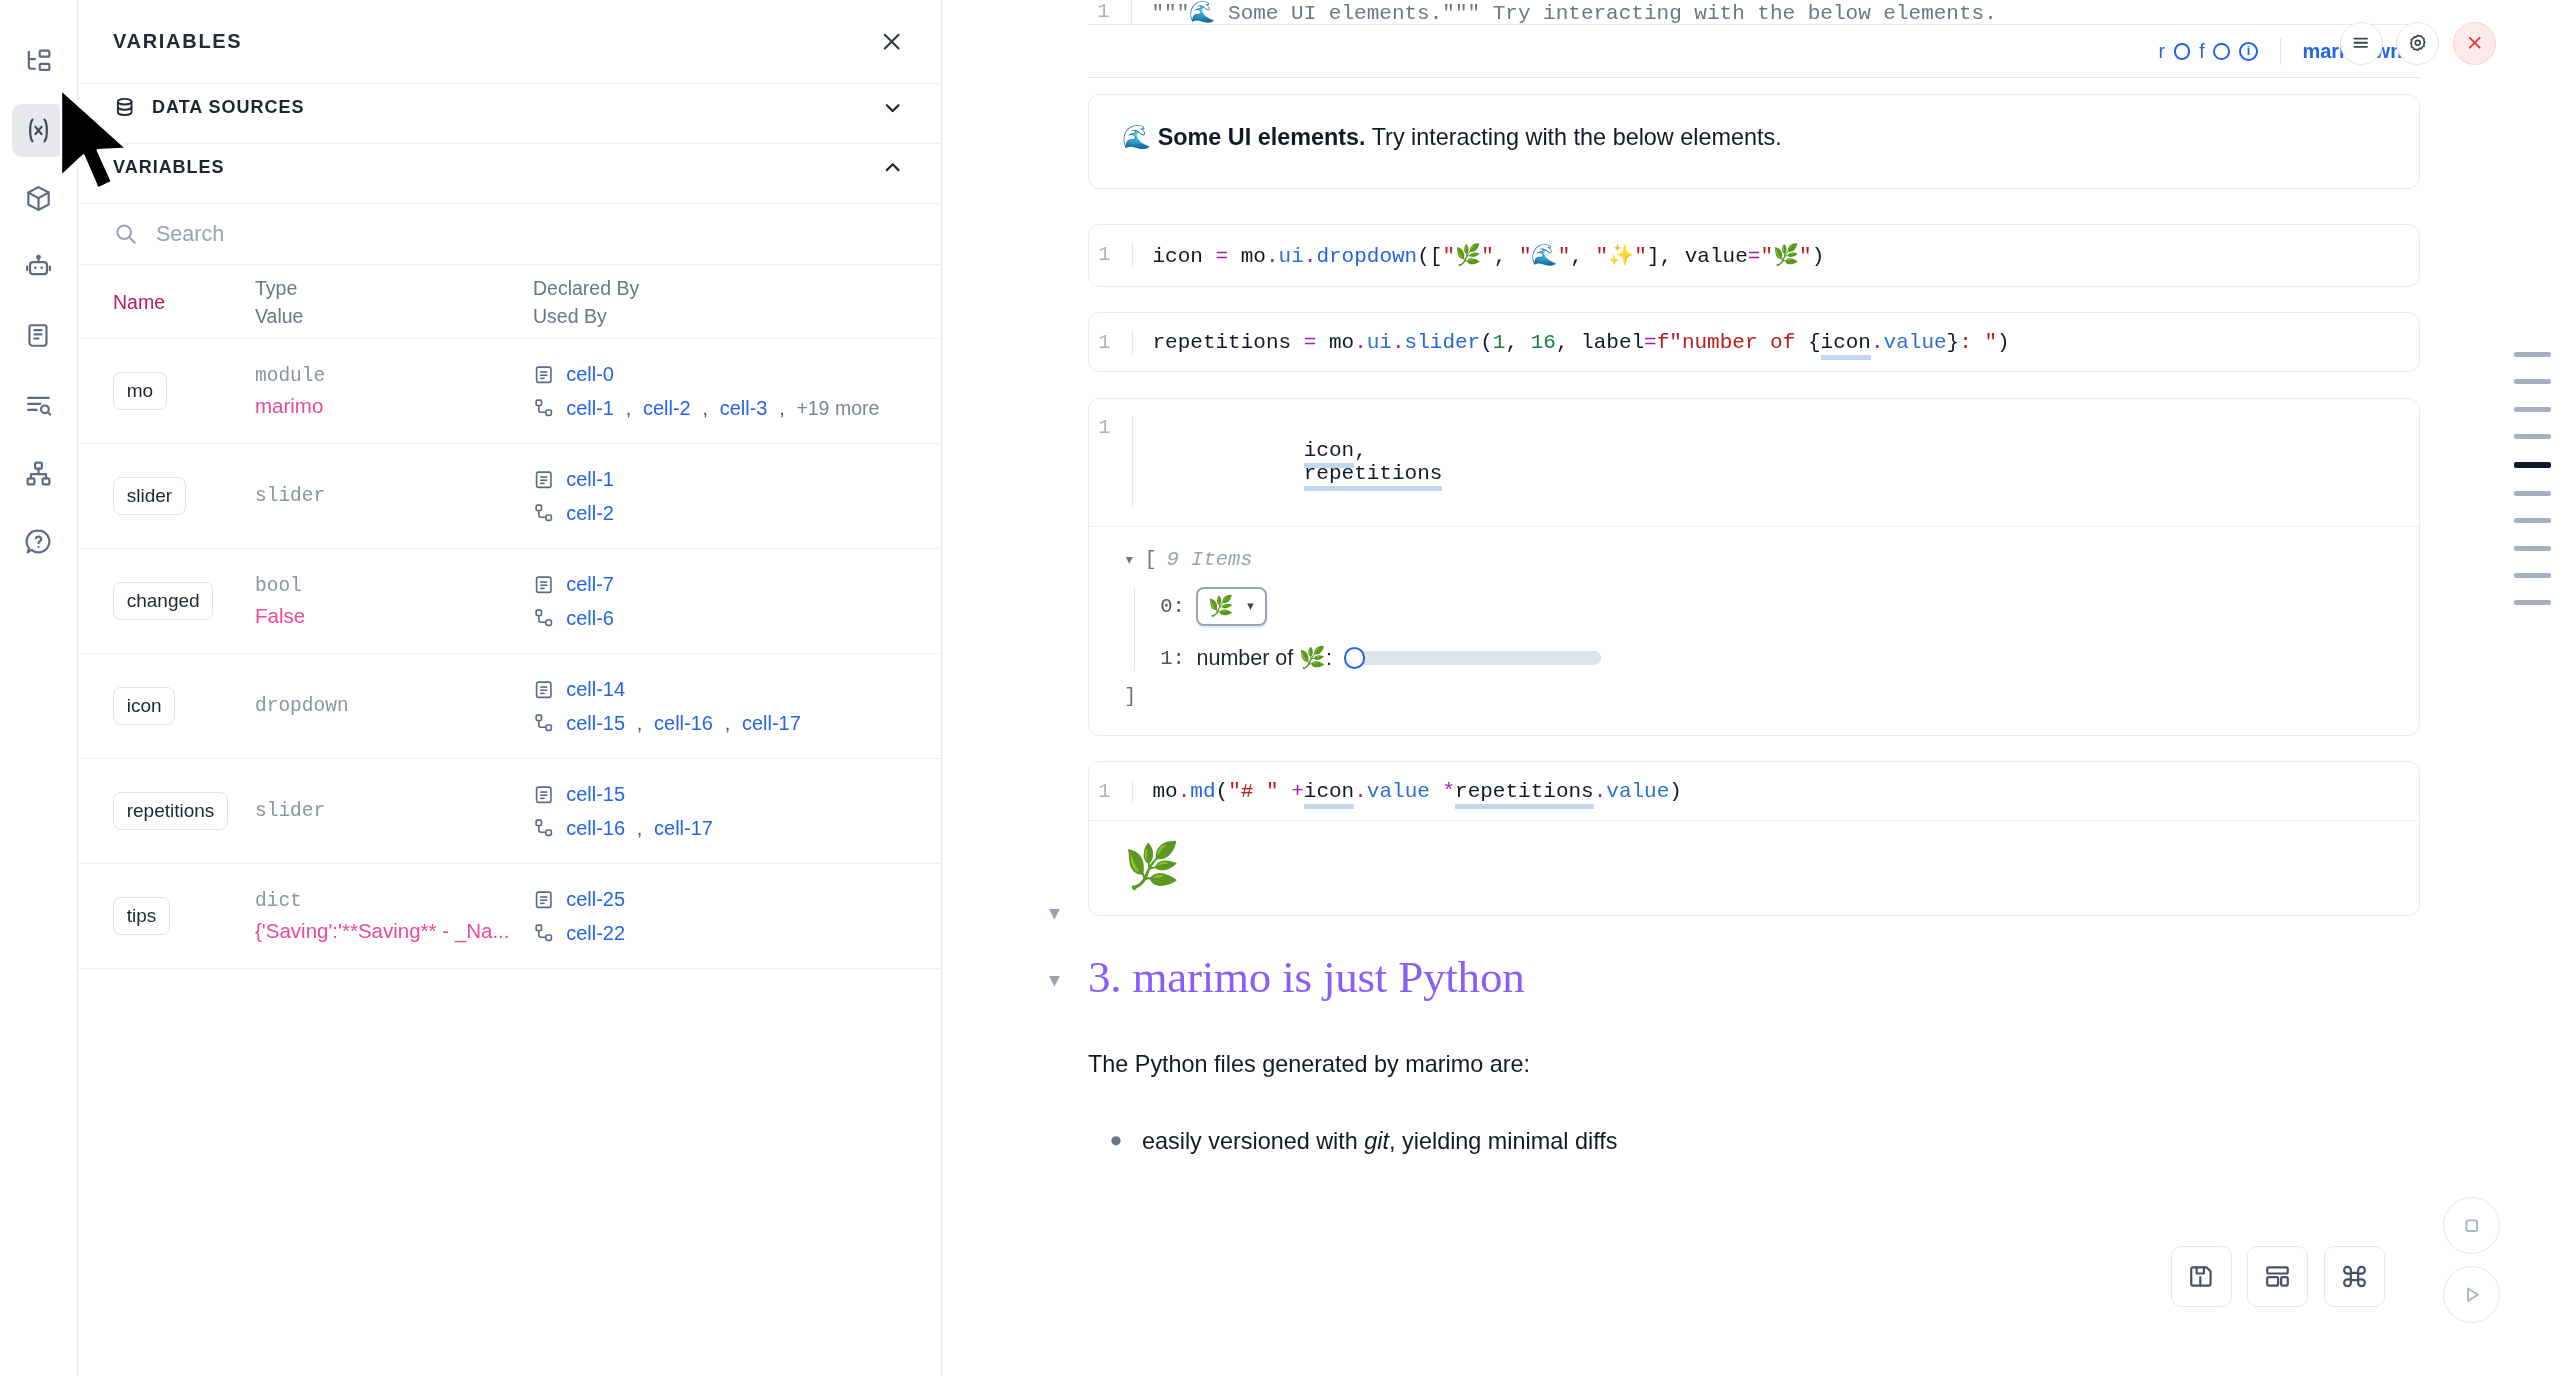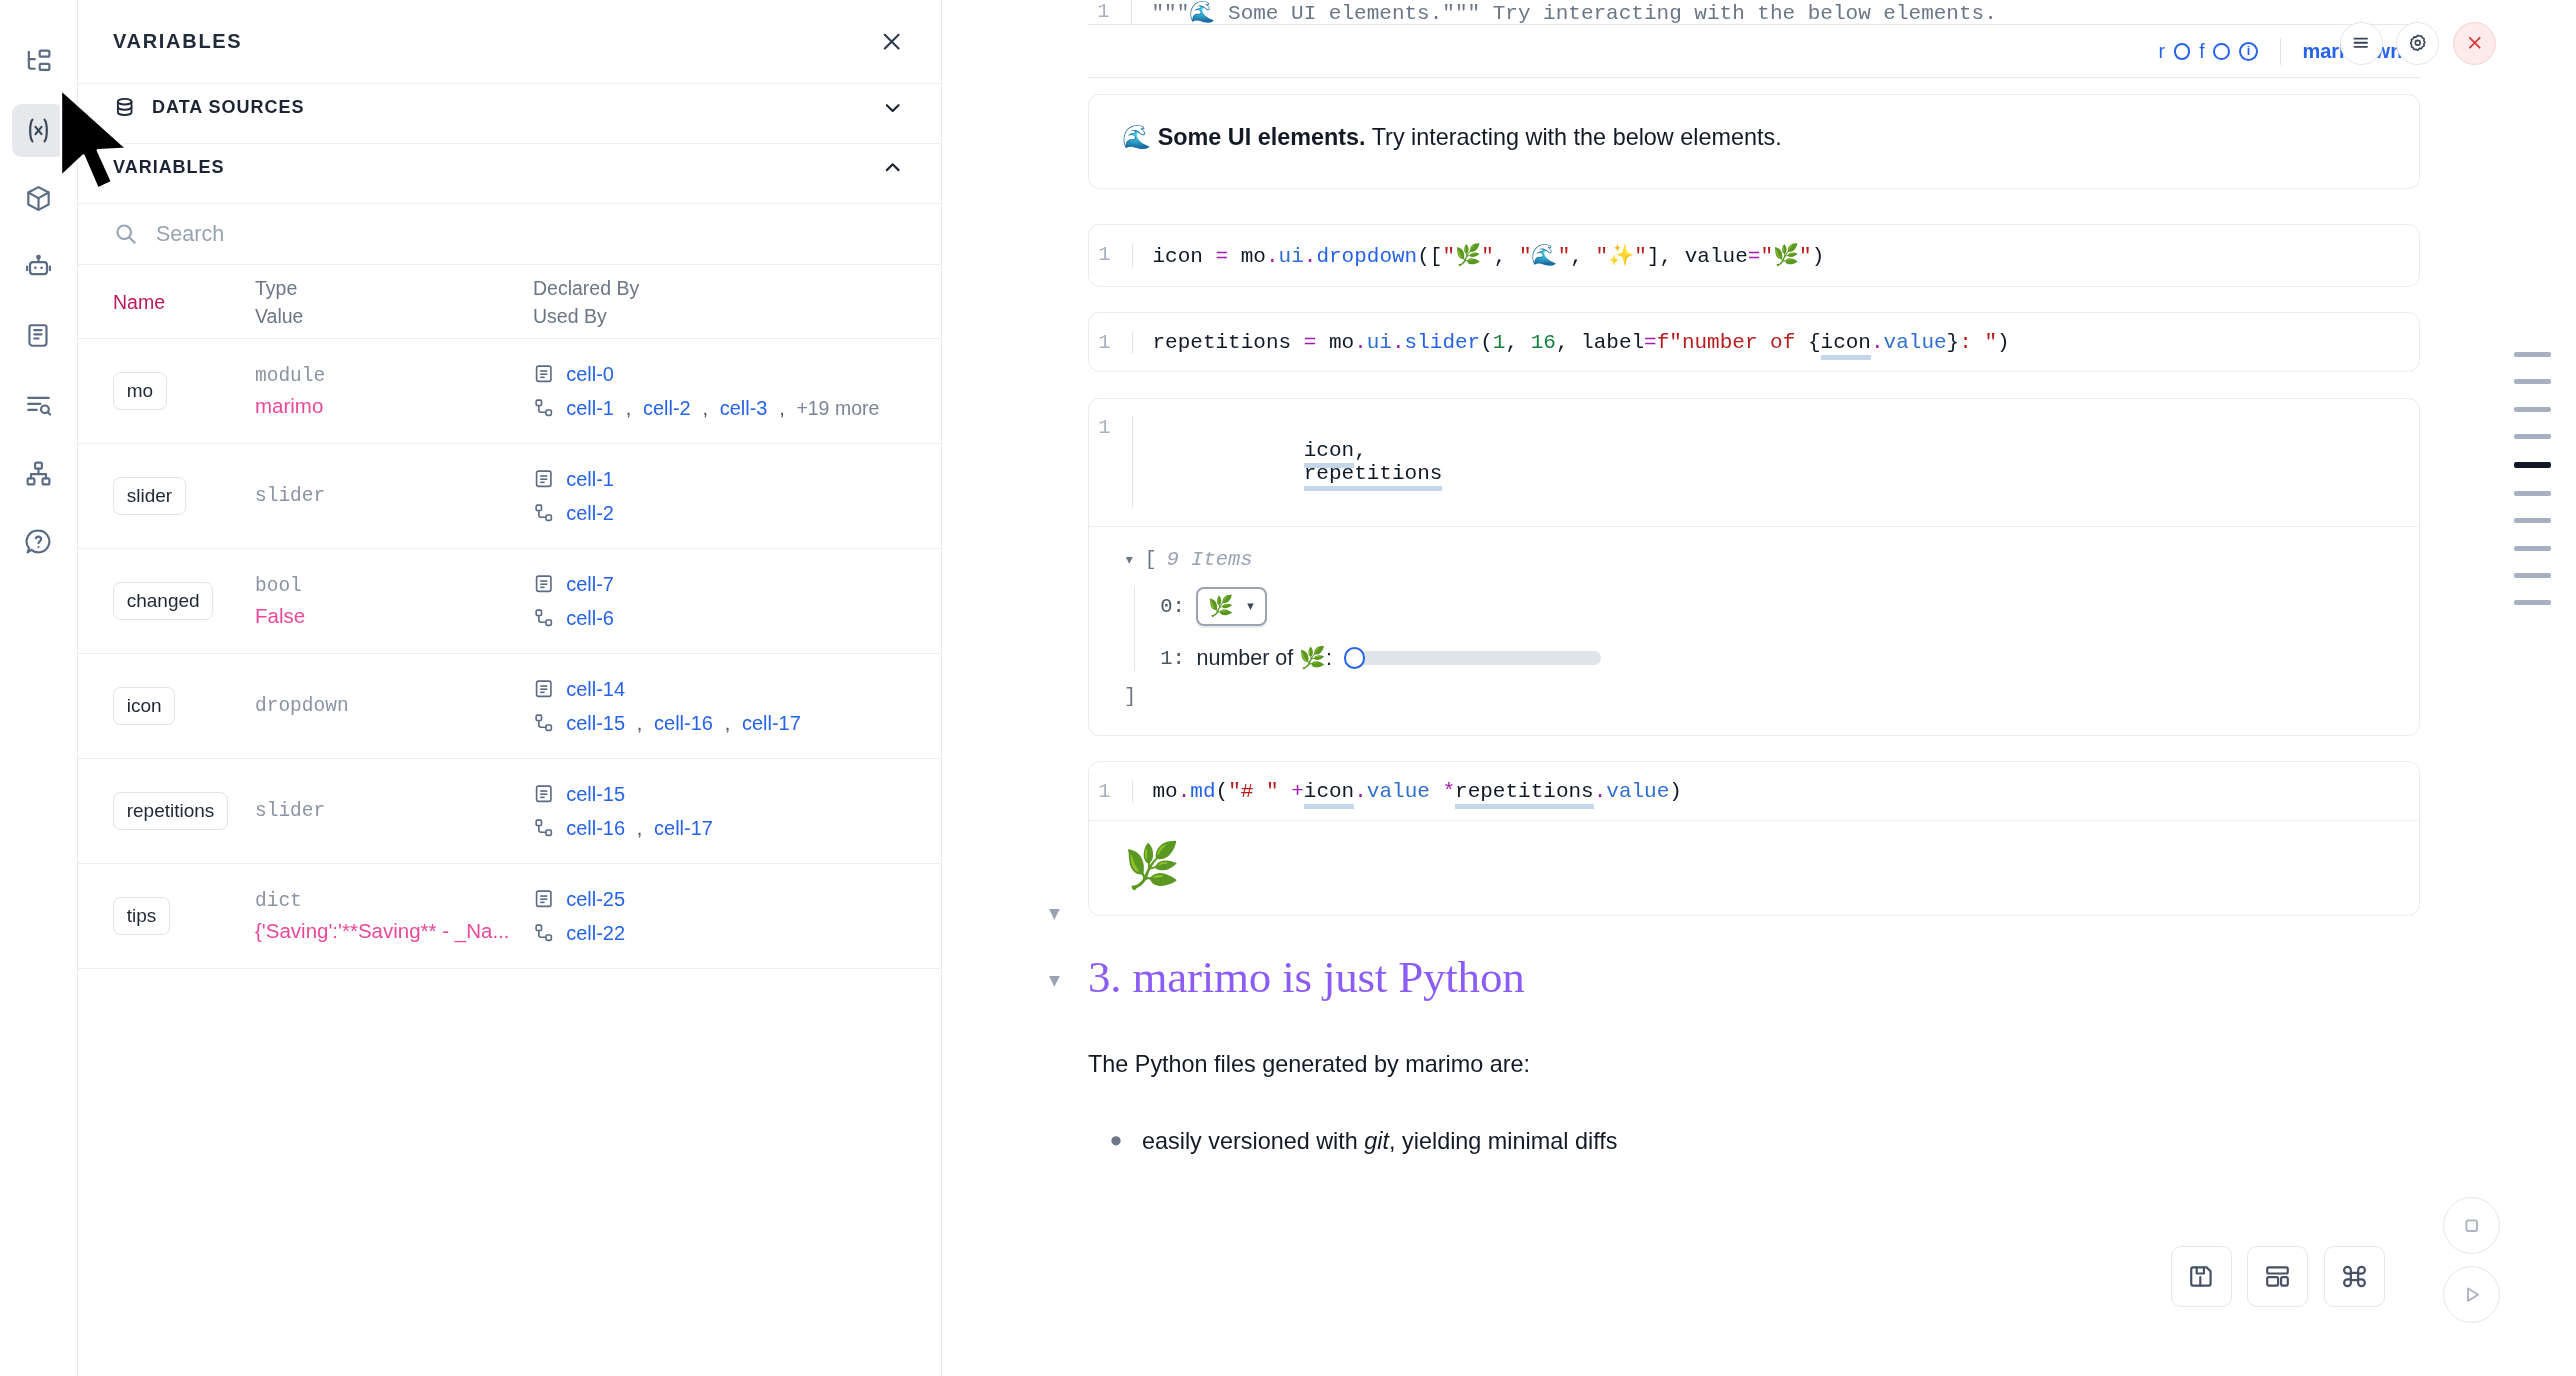--- a/index.html
+++ b/index.html
@@ -90,21 +90,21 @@
   }
   .c-type { width: 278px; display: flex; flex-direction: column; gap: 6.8px; }
   .t-type {
     font-family: "Liberation Mono", monospace; font-size: 19.5px; color: #8b94a4;
   }
   .t-val {
     font-size: 20.5px; color: #ec4899; white-space: nowrap;
     overflow: hidden; text-overflow: ellipsis; max-width: 259px;
   }
   .c-cells { flex: 1; display: flex; flex-direction: column; gap: 10.7px; min-width: 0; }
-  .cellline { display: flex; align-items: flex-start; gap: 11.7px; }
+  .cellline { display: flex; align-items: center; gap: 11.7px; }
   .cellline .ci { color: #5c6b84; display: flex; flex: 0 0 auto; }
   .cellline .ci svg { width: 21.5px; height: 21.5px; display: block; }
   .clink {
     color: #2563eb; font-size: 20px; cursor: pointer; white-space: nowrap;
   }
   .csep { color: #4b5563; font-size: 20px; }
   .cmore { color: #7b8494; font-size: 19.5px; white-space: nowrap; }
 
   
   .nb { flex: 1; position: relative; background: #fff; overflow: hidden; }

